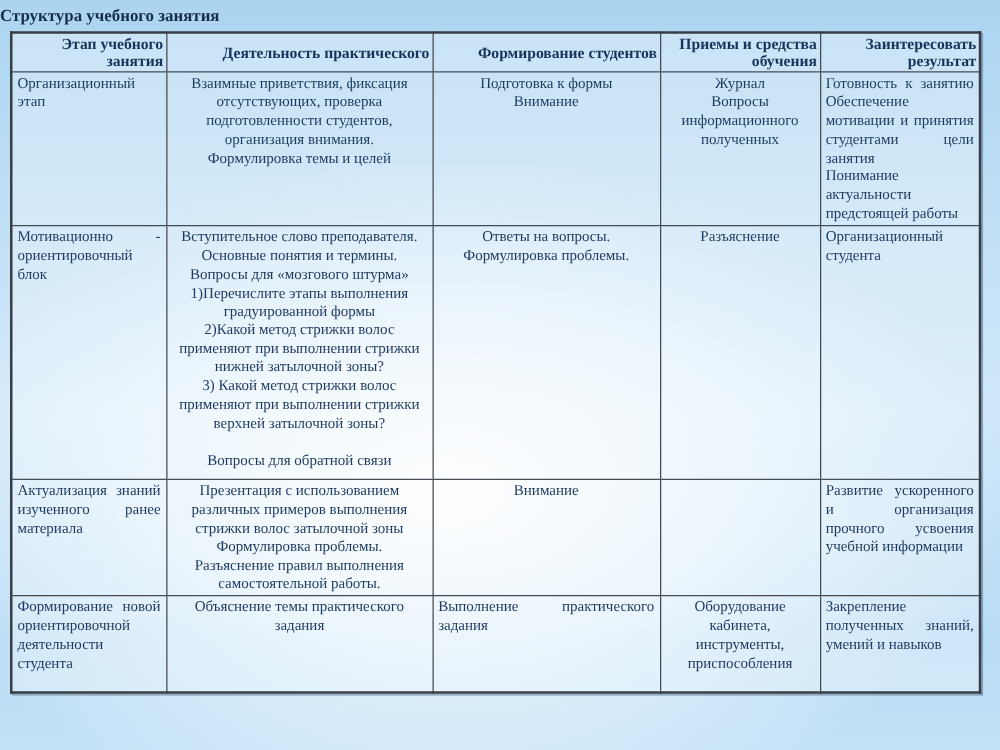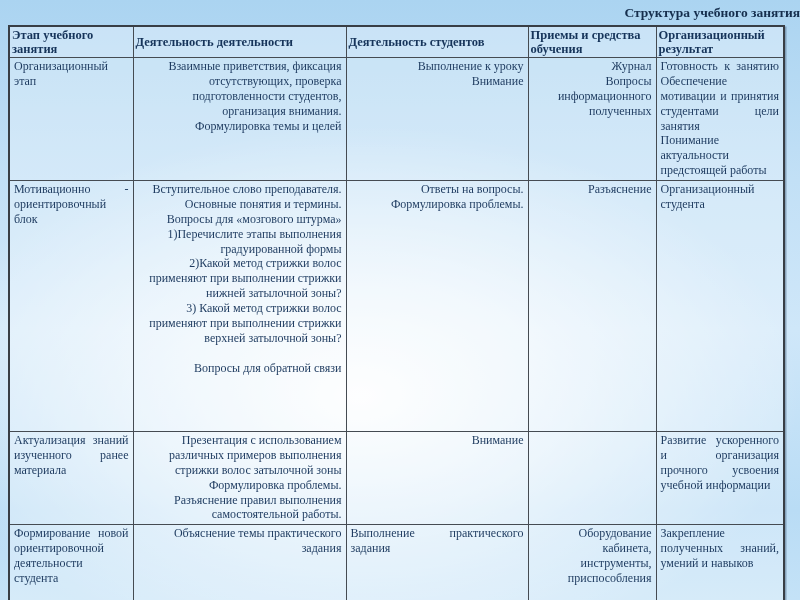--- a/index.html
+++ b/index.html
@@ -23,21 +23,21 @@
         #c2e0f6 30%,
         #cfe7f9 55%,
         #b9dcf5 85%,
         #c4e2f7 100%);
   }
   .slide-title {
     position: absolute;
     top: 5px;
     left: 0;
     width: 100%;
-    text-align: right;
+    text-align: left;
     font-weight: bold;
     font-size: 13.5px;
     color: #152e4d;
   }
   table.structure-table {
     position: absolute;
     left: 8px;
     top: 25px;
     width: 775px;
     border-collapse: collapse;
@@ -50,39 +50,39 @@
   col.c3 { width: 182px; }
   col.c4 { width: 128px; }
   col.c5 { width: 128px; }
   th, td {
     border: 1.6px solid #454b52;
     background: rgba(255,255,255,0.30);
   }
   th {
     font-size: 12.5px;
     font-weight: bold;
-    text-align: left;
+    text-align: right;
     vertical-align: middle;
     line-height: 1.12;
     padding: 1px 2px;
     height: 28px;
     color: #16345a;
     background: rgba(235,245,252,0.45);
   }
   td {
     font-size: 12px;
     line-height: 1.24;
     vertical-align: top;
     padding: 1px 4px 2px 4px;
     white-space: pre-line;
-    text-align: right;
+    text-align: center;
   }
   td.just { text-align: justify; }
   tr.r1 { height: 116px; }
-  tr.r2 { height: 251px; }
+  tr.r2 { height: 203px; }
   tr.r3 { height: 91px; }
   tr.r4 { height: 77px; }
 </style>
 </head>
 <body>
 
 <div class="slide">
 
   <div class="slide-title">Структура учебного занятия</div>
 
@@ -90,32 +90,32 @@
     <colgroup>
       <col class="c1">
         <col class="c2">
         <col class="c3">
         <col class="c4">
         <col class="c5">
     </colgroup>
     <thead>
       <tr>
         <th>Этап учебного занятия</th>
-        <th>Деятельность деятельности</th>
-        <th>Деятельность студентов</th>
+        <th>Деятельность практического</th>
+        <th>Формирование студентов</th>
         <th>Приемы и средства обучения</th>
-        <th>Организационный результат</th>
+        <th>Заинтересовать результат</th>
       </tr>
     </thead>
     <tbody>
       <tr class="r1">
         <td class="just">Организационный этап</td>
         <td>Взаимные приветствия, фиксация отсутствующих, проверка подготовленности студентов, организация внимания.
 Формулировка темы и целей</td>
-        <td>Выполнение к уроку
+        <td>Подготовка к формы
 Внимание</td>
         <td>Журнал
 Вопросы информационного полученных</td>
         <td class="just">Готовность к занятию Обеспечение мотивации и принятия студентами цели занятия
 Понимание актуальности предстоящей работы</td>
       </tr>
       <tr class="r2">
         <td class="just">Мотивационно - ориентировочный блок</td>
         <td>Вступительное слово преподавателя.
 Основные понятия и термины.

